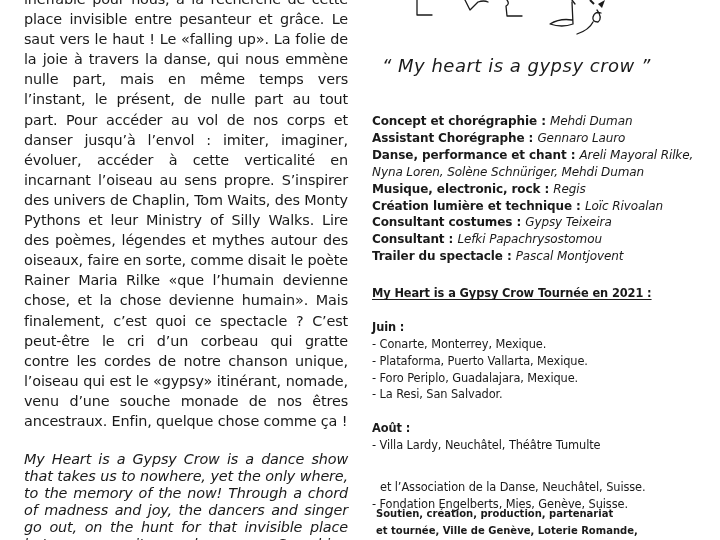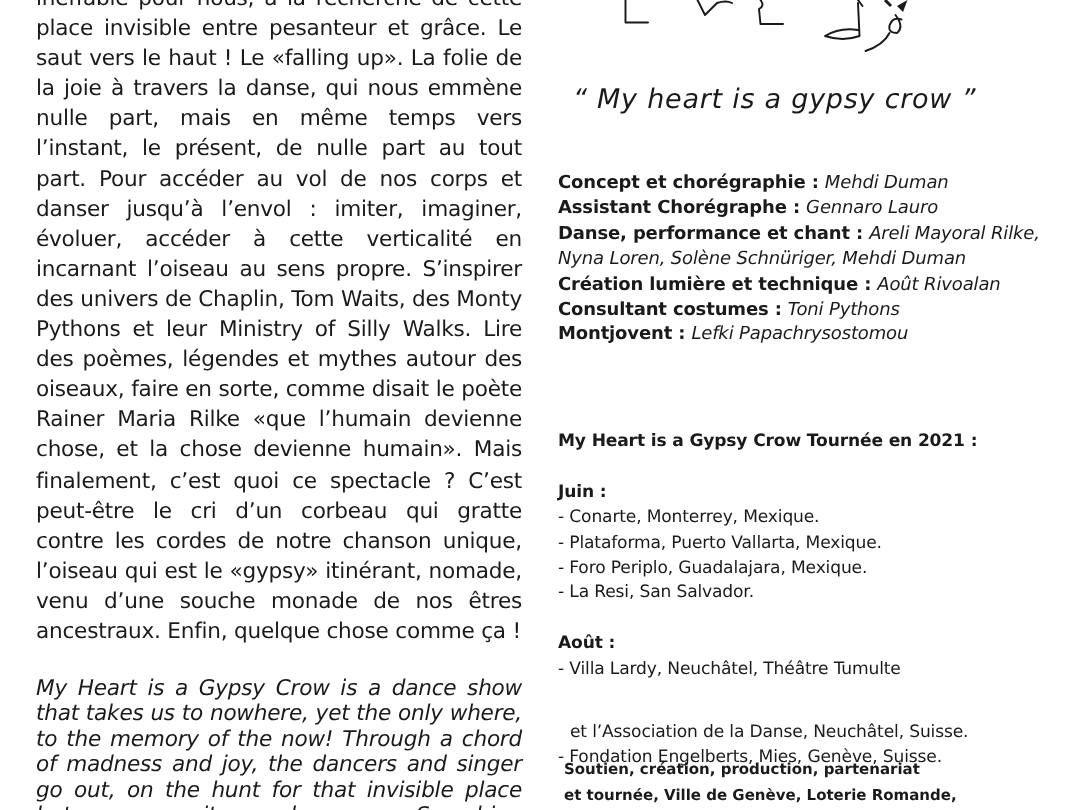--- a/index.html
+++ b/index.html
@@ -68,20 +68,21 @@
       position: absolute;
       left: 0;
       top: 285px;
       width: 348px;
       font-size: 11.4px;
       line-height: 16.9px;
       letter-spacing: -0.1px;
     }
     .tour-title {
       font-weight: bold;
+      text-decoration: underline;
       text-underline-offset: 2px;
     }
     .tour-month {
       font-weight: bold;
       margin-top: 16.9px;
     }
     .tour-item { white-space: nowrap; }
     .tour-item.indent { padding-left: 8px; margin-top: 25px; }
     .support {
       position: absolute;
@@ -118,23 +119,25 @@
 
       <text x="10" y="72" font-family="'DejaVu Sans', sans-serif" font-size="18" font-style="italic" fill="#1a1a1a" letter-spacing="0.5">“ My heart is a gypsy crow ”</text>
     </svg>
   </div>
 
   <div class="credits">
     <div class="credit-line"><span class="credit-role">Concept et chorégraphie : </span><span class="credit-name">Mehdi Duman</span></div>
     <div class="credit-line"><span class="credit-role">Assistant Chorégraphe : </span><span class="credit-name">Gennaro Lauro</span></div>
     <div class="credit-line"><span class="credit-role">Danse, performance et chant : </span><span class="credit-name">Areli Mayoral Rilke,</span></div>
     <div class="credit-line"><span class="credit-role"></span><span class="credit-name">Nyna Loren, Solène Schnüriger, Mehdi Duman</span></div>
-    <div class="credit-line"><span class="credit-role">Création lumière et technique : </span><span class="credit-name">Août Rivoalan</span></div>
-    <div class="credit-line"><span class="credit-role">Consultant costumes : </span><span class="credit-name">Toni Pythons</span></div>
-    <div class="credit-line"><span class="credit-role">Montjovent : </span><span class="credit-name">Lefki Papachrysostomou</span></div>
+    <div class="credit-line"><span class="credit-role">Musique, electronic, rock : </span><span class="credit-name">Regis</span></div>
+    <div class="credit-line"><span class="credit-role">Création lumière et technique : </span><span class="credit-name">Loïc Rivoalan</span></div>
+    <div class="credit-line"><span class="credit-role">Consultant costumes : </span><span class="credit-name">Gypsy Teixeira</span></div>
+    <div class="credit-line"><span class="credit-role">Consultant : </span><span class="credit-name">Lefki Papachrysostomou</span></div>
+    <div class="credit-line"><span class="credit-role">Trailer du spectacle : </span><span class="credit-name">Pascal Montjovent</span></div>
   </div>
 
   <div class="tour">
     <div class="tour-title">My Heart is a Gypsy Crow Tournée en 2021 :</div>
 
     <div class="tour-month">Juin :</div>
     <div class="tour-item">- Conarte, Monterrey, Mexique.</div>
     <div class="tour-item">- Plataforma, Puerto Vallarta, Mexique.</div>
     <div class="tour-item">- Foro Periplo, Guadalajara, Mexique.</div>
     <div class="tour-item">- La Resi, San Salvador.</div>

